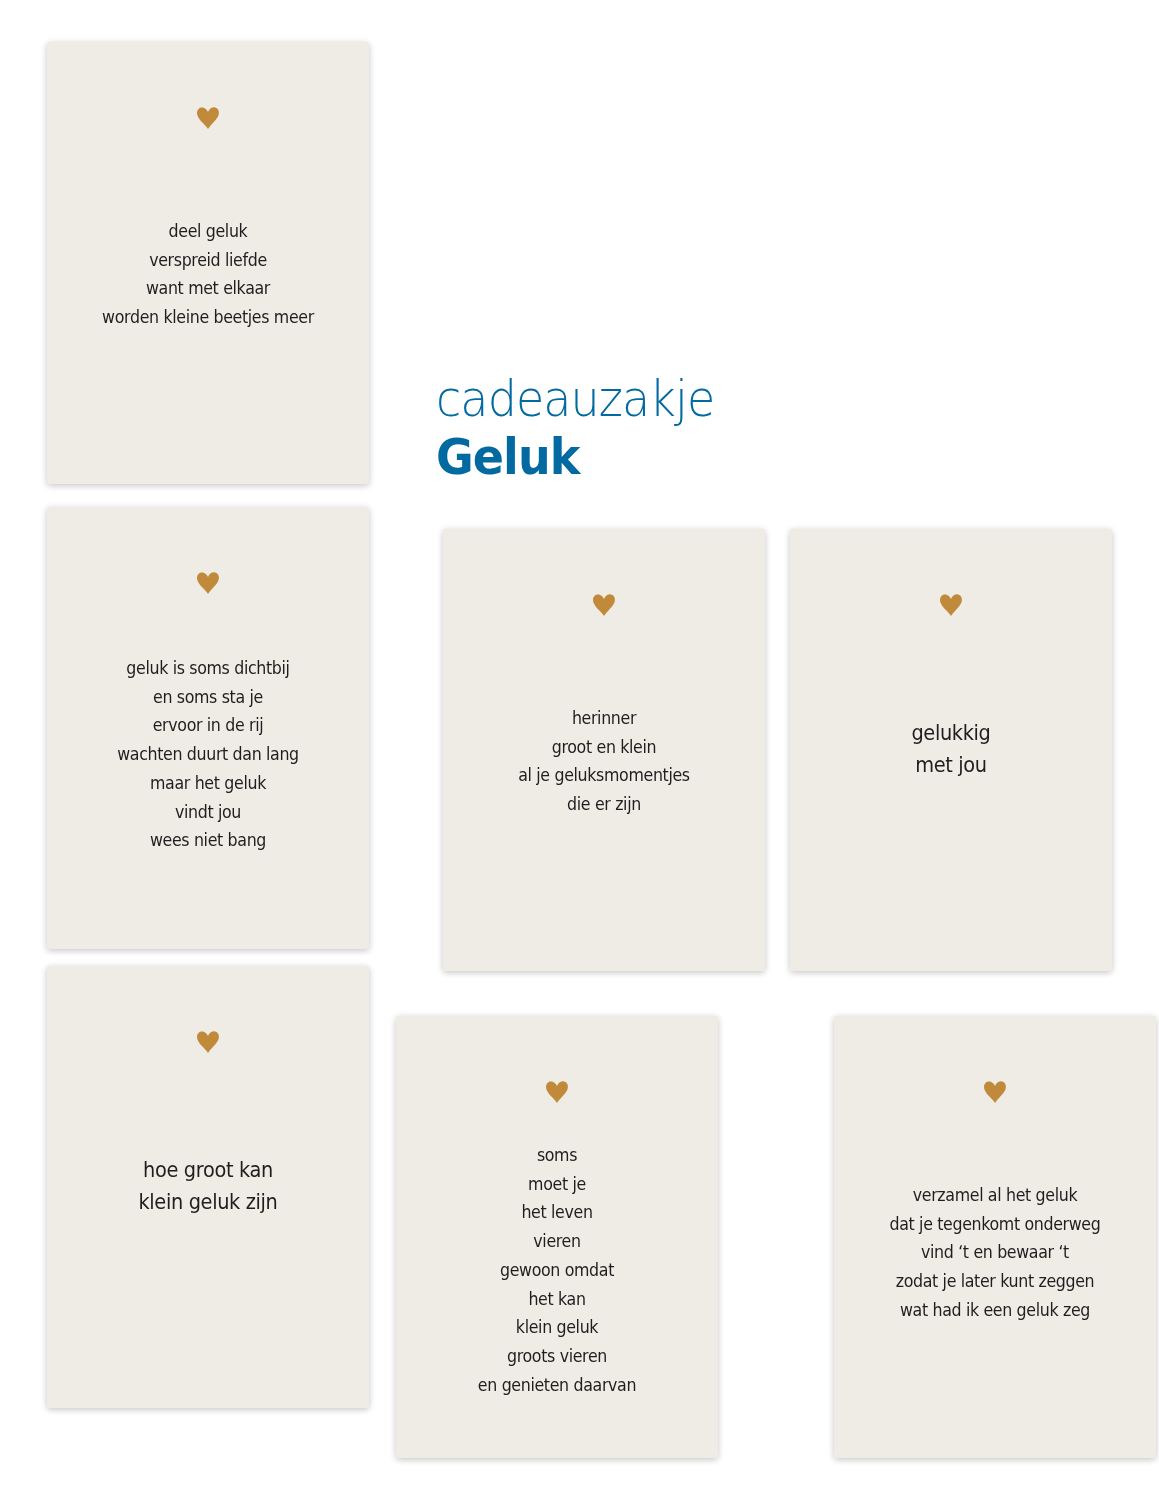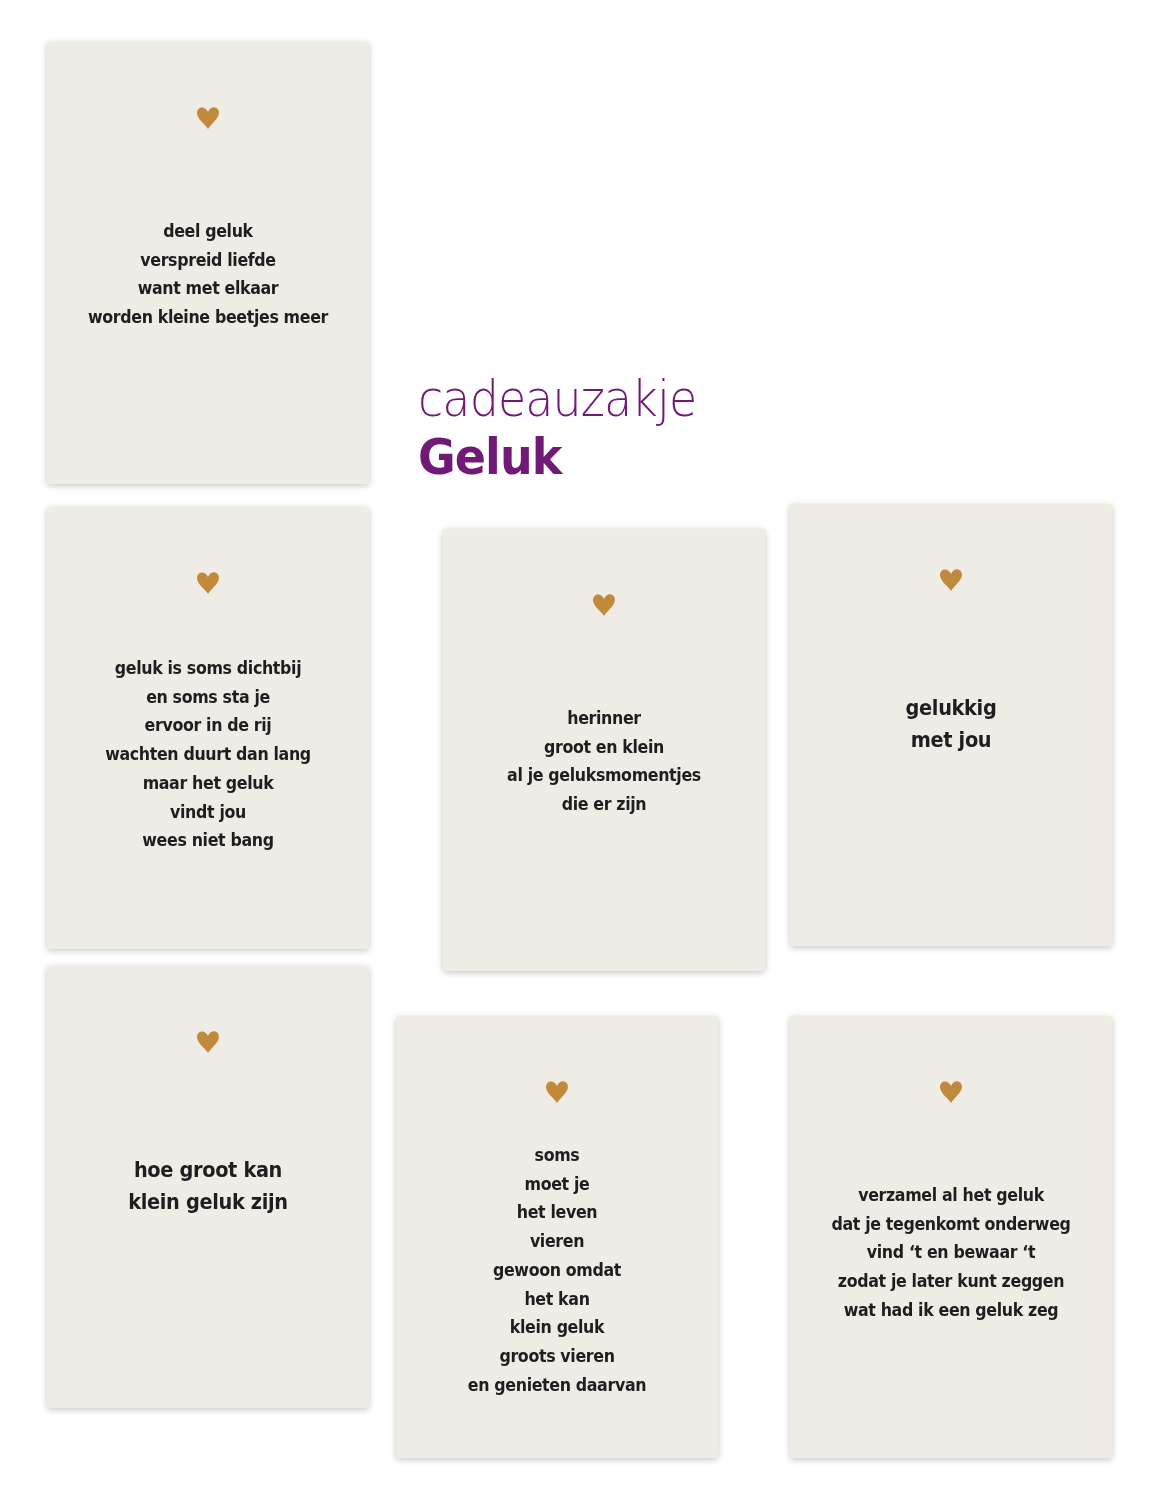--- a/index.html
+++ b/index.html
@@ -2,34 +2,33 @@
 <html><head>
 <meta charset="utf-8">
 <style>
   html, body { margin: 0; padding: 0; background: #ffffff; }
   body { width: 1159px; height: 1500px; position: relative; overflow: hidden; font-family: "Liberation Sans", sans-serif; }
   .card {
     position: absolute; width: 322px; height: 442px;
     background: #efece6;
     box-shadow: 0 2px 6px rgba(0,0,0,0.18), 0 0 10px rgba(0,0,0,0.06);
     border-radius: 2px;
-    font-weight: bold;
   }
   .heart { position: absolute; left: 50%; top: 64px; width: 26px; height: 24px; margin-left: -13px; }
   .heart svg { width: 26px; height: 24px; display: block; }
   .text-block {
     position: absolute; left: 0; right: 0;
     text-align: center; color: #1e1e1e;
     font-family: "DejaVu Sans", sans-serif;
     font-size: 18px; line-height: 28.7px; letter-spacing: -0.4px;
     transform: scaleX(0.88);
   }
   .text-block.big { font-size: 22px; line-height: 32px; }
   .line { display: block; white-space: nowrap; }
-  .title { position: absolute; left: 418px; top: 370px; color: #701a75; }
+  .title { position: absolute; left: 436px; top: 370px; color: #0369a1; }
   .title .t1 { display: block; font-family: "DejaVu Sans", sans-serif; font-size: 50px; font-weight: 300; line-height: 58px; letter-spacing: -1px; transform: scaleX(0.92); transform-origin: left; }
   .title .t2 { display: block; font-family: "DejaVu Sans", sans-serif; font-size: 50px; font-weight: bold; line-height: 58px; letter-spacing: -1px; transform: scaleX(0.92); transform-origin: left; }
 </style>
 </head>
 <body>
 
 <div class="title">
   <span class="t1">cadeauzakje</span>
   <span class="t2">Geluk</span>
 </div>
@@ -72,21 +71,21 @@
       </svg>
   </div>
   <div class="text-block" style="top:175px;">
     <span class="line">herinner</span>
     <span class="line">groot en klein</span>
     <span class="line">al je geluksmomentjes</span>
     <span class="line">die er zijn</span>
   </div>
 </div>
 
-<div class="card" style="left:790px; top:504px;">
+<div class="card" style="left:790px; top:529px;">
   <div class="heart">
     <svg viewBox="0 0 26 24">
         <path d="M13 23 C10 18 2 13 2 7 C2 3 5 1 8 1.5 C10.5 2 12 4 13 6 C14 3.5 16 1 19 1.2 C22.5 1.5 24.5 4.5 23.8 8 C23 13 16 18 13 23 Z" fill="#c08a3a"></path>
       </svg>
   </div>
   <div class="text-block big" style="top:188px;">
     <span class="line">gelukkig</span>
     <span class="line">met jou</span>
   </div>
 </div>
@@ -115,21 +114,21 @@
     <span class="line">het leven</span>
     <span class="line">vieren</span>
     <span class="line">gewoon omdat</span>
     <span class="line">het kan</span>
     <span class="line">klein geluk</span>
     <span class="line">groots vieren</span>
     <span class="line">en genieten daarvan</span>
   </div>
 </div>
 
-<div class="card" style="left:790px; top:1016px;">
+<div class="card" style="left:834px; top:1016px;">
   <div class="heart">
     <svg viewBox="0 0 26 24">
         <path d="M13 23 C10 18 2 13 2 7 C2 3 5 1 8 1.5 C10.5 2 12 4 13 6 C14 3.5 16 1 19 1.2 C22.5 1.5 24.5 4.5 23.8 8 C23 13 16 18 13 23 Z" fill="#c08a3a"></path>
       </svg>
   </div>
   <div class="text-block" style="top:165px;">
     <span class="line">verzamel al het geluk</span>
     <span class="line">dat je tegenkomt onderweg</span>
     <span class="line">vind ‘t en bewaar ‘t</span>
     <span class="line">zodat je later kunt zeggen</span>

